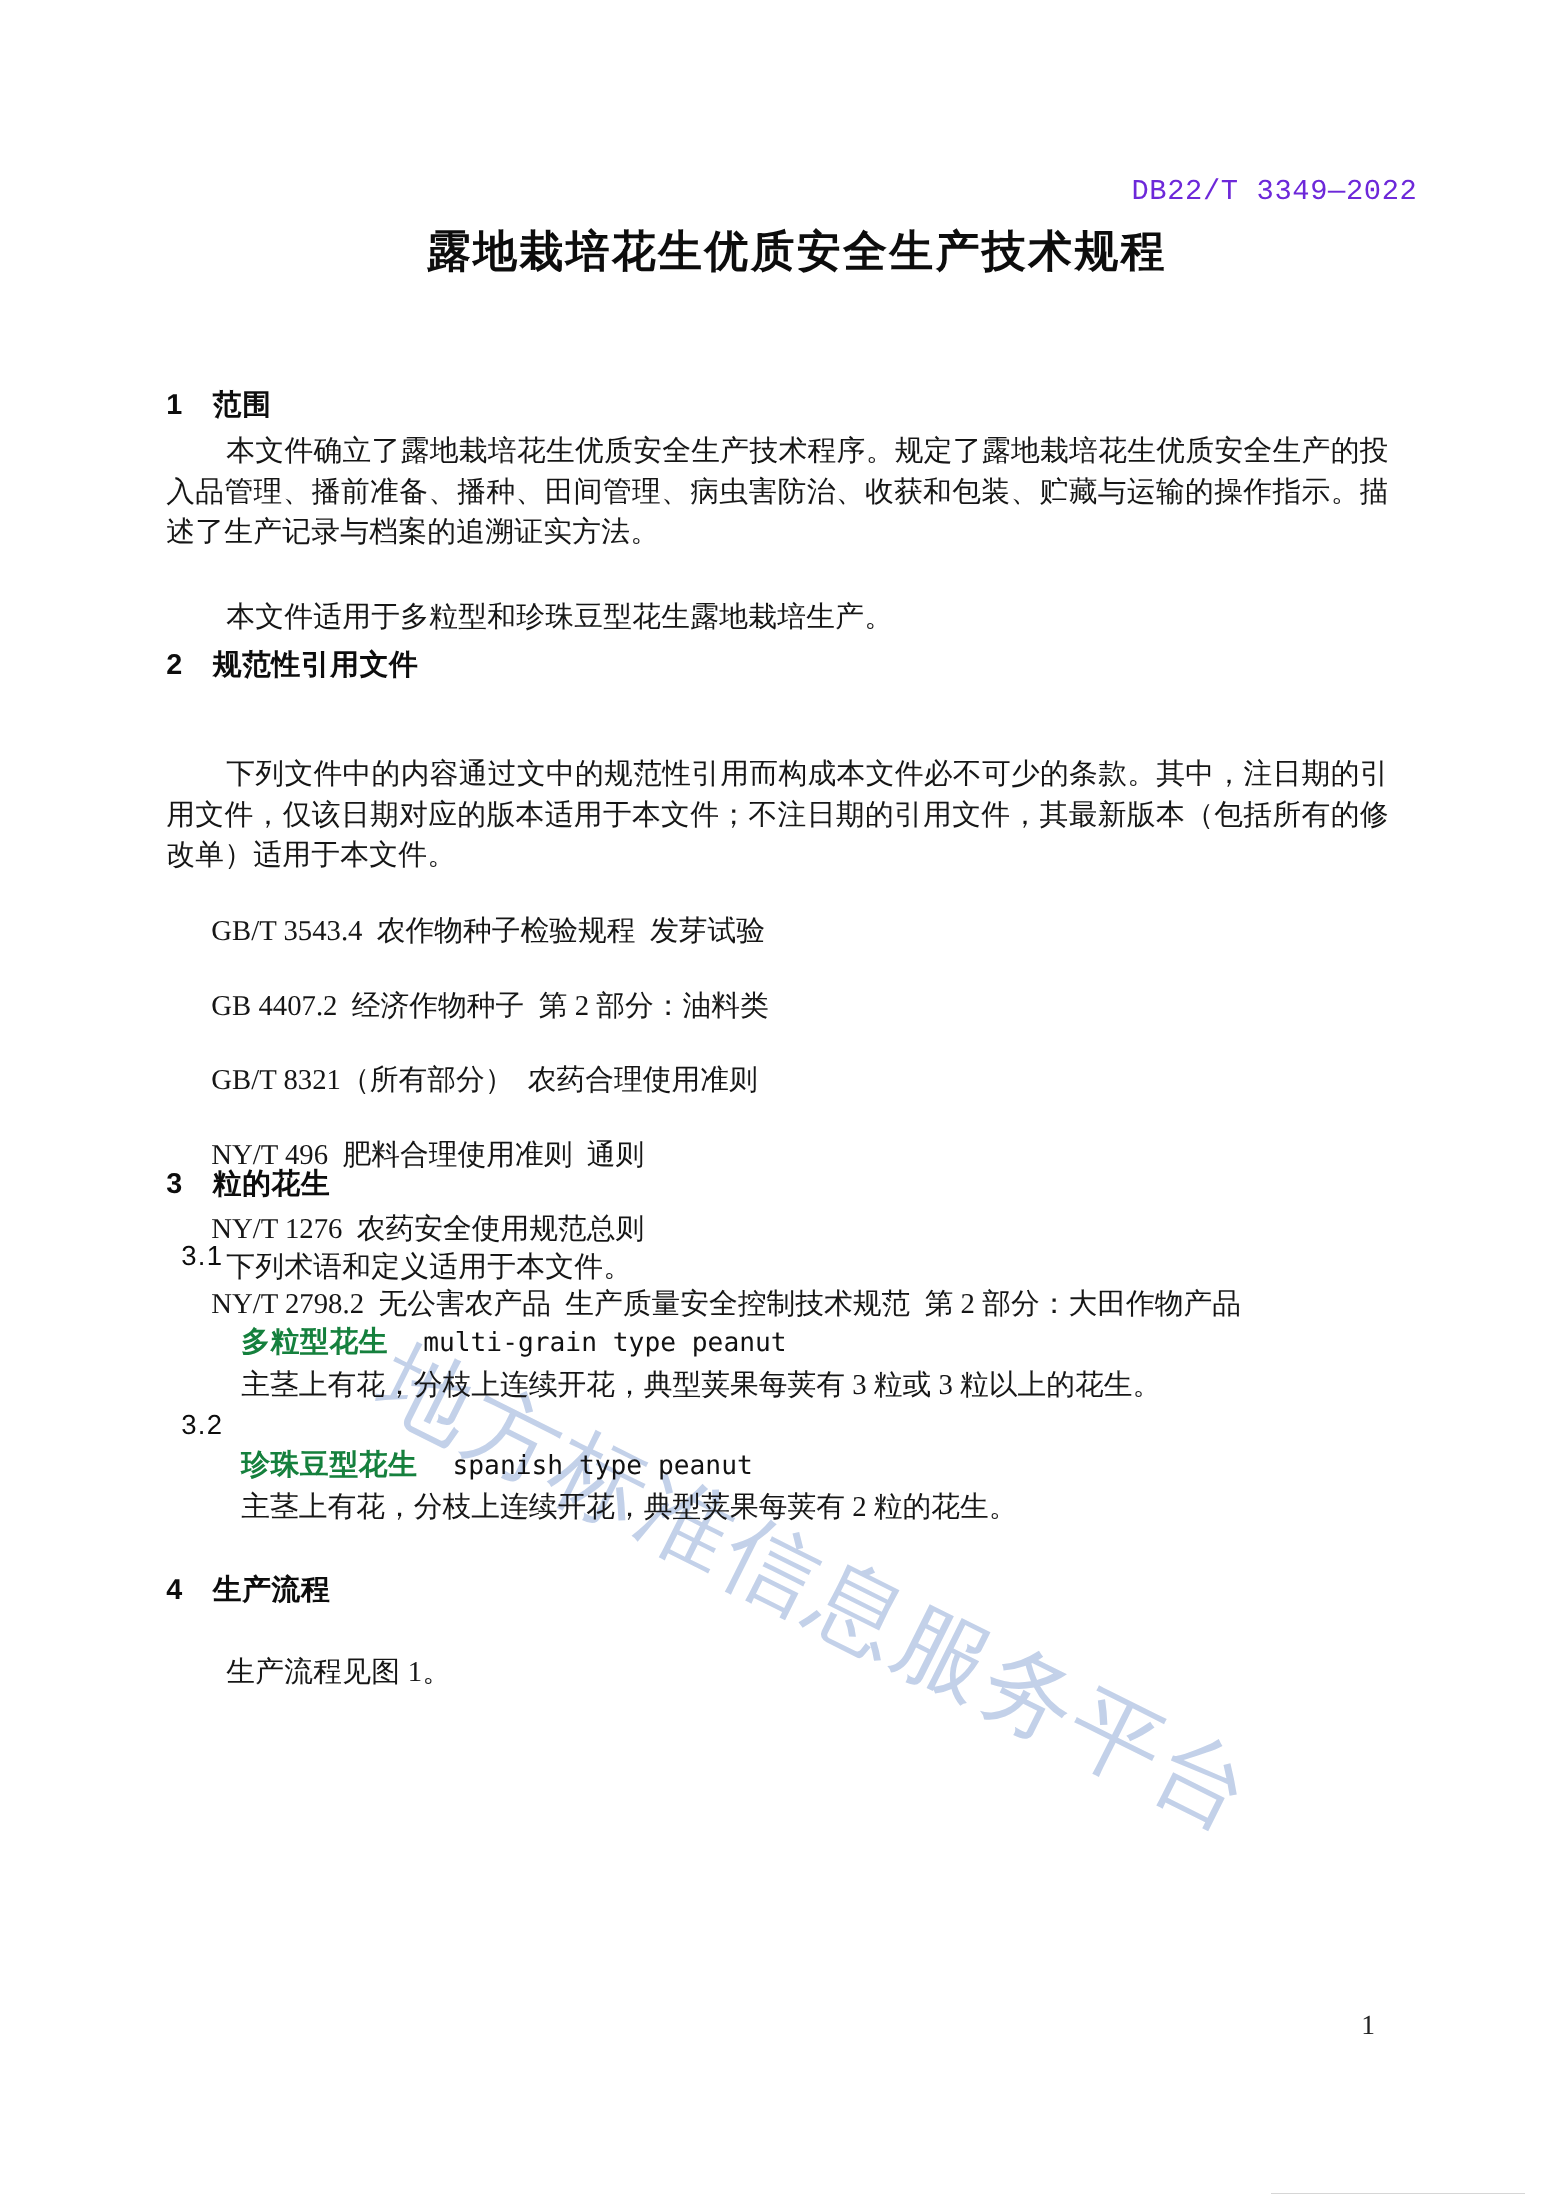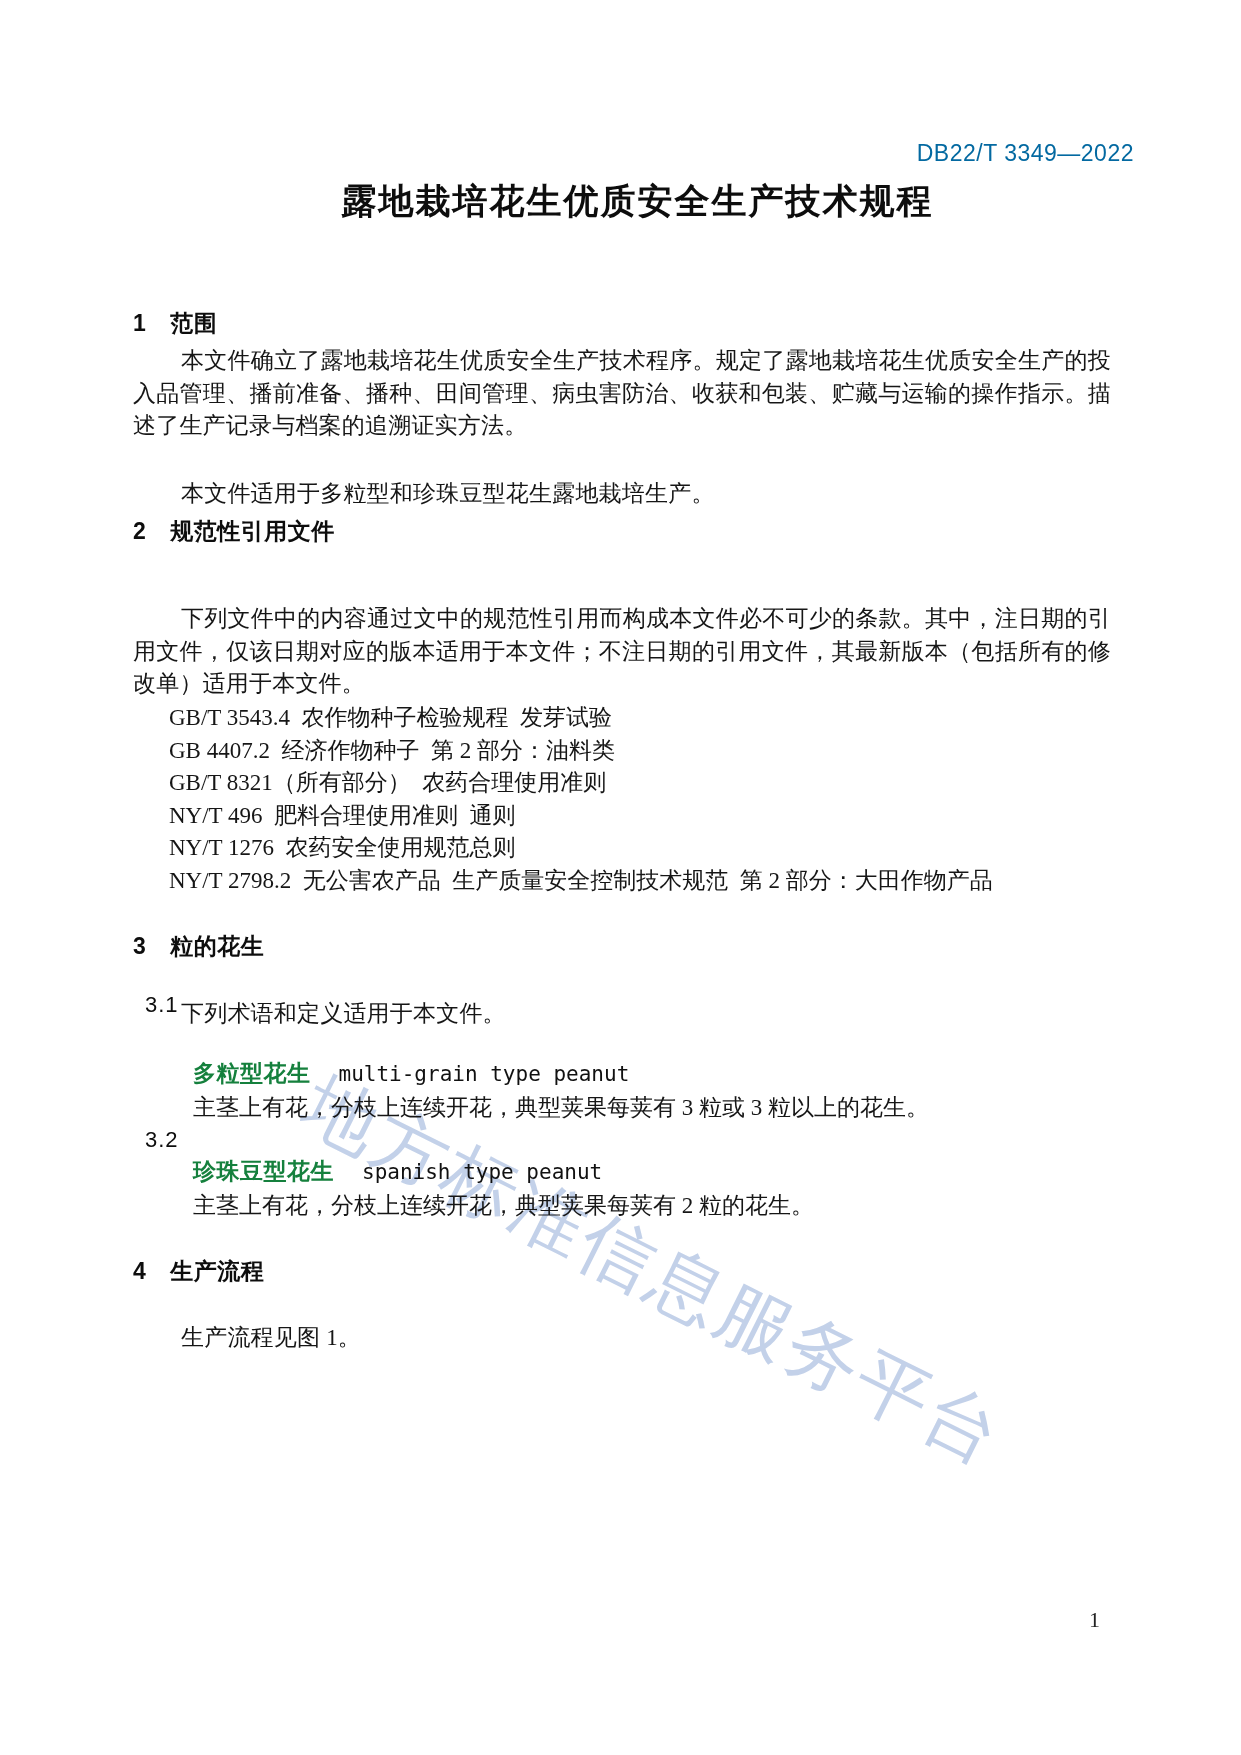--- a/index.html
+++ b/index.html
@@ -8,22 +8,22 @@
     width:1241px;height:1755px;
     margin:0 auto;
     background:#ffffff;
     color:#161616;
     font-family:"Liberation Serif","DejaVu Serif",serif;
     overflow:hidden;
   }
   .abs{position:absolute;left:133px;width:978px;}
   .doc-number{
     position:absolute;top:140px;right:107px;
-    font-family:Liberation Sans, sans-serif;
-    font-size:23px;letter-spacing:0.5px;color:#0369a1;
+    font-family:Liberation Mono, monospace;
+    font-size:23px;letter-spacing:0.5px;color:#6d28d9;
   }
   .title{
     position:absolute;top:178px;left:0;width:1241px;
     padding-left:34px;box-sizing:border-box;
     text-align:center;
     font-family:Liberation Mono, monospace;
     font-weight:700;font-size:35px;letter-spacing:2px;color:#0d0d0d;
     margin:0;
   }
   .sec-h{
@@ -31,21 +31,21 @@
     font-weight:700;font-size:23px;color:#0d0d0d;
     letter-spacing:0.5px;
   }
   .sec-h .no{display:inline-block;margin-right:24px;}
   .body{
     font-size:23px;line-height:32.5px;margin:0;
     text-align:justify;letter-spacing:0.2px;
   }
   .ind{text-indent:48px;}
   .ref-list{margin:0;padding:0;list-style:none;font-size:23px;line-height:32.5px;}
-  .ref-list li{white-space:pre-wrap;padding-left:36px;}
+  .ref-list li{white-space:pre-wrap;padding-left:36px;margin-top:27px;}
   .t-no{
     position:absolute;left:145px;
     font-family:"Liberation Sans","DejaVu Sans",sans-serif;
     font-size:22px;color:#0d0d0d;letter-spacing:1px;
   }
   .t-line{position:absolute;left:193px;width:918px;white-space:nowrap;}
   .t-line .zh{
     font-family:"Liberation Sans","DejaVu Sans",sans-serif;
     font-weight:700;font-size:23px;letter-spacing:0.5px;color:#15803d;
   }

